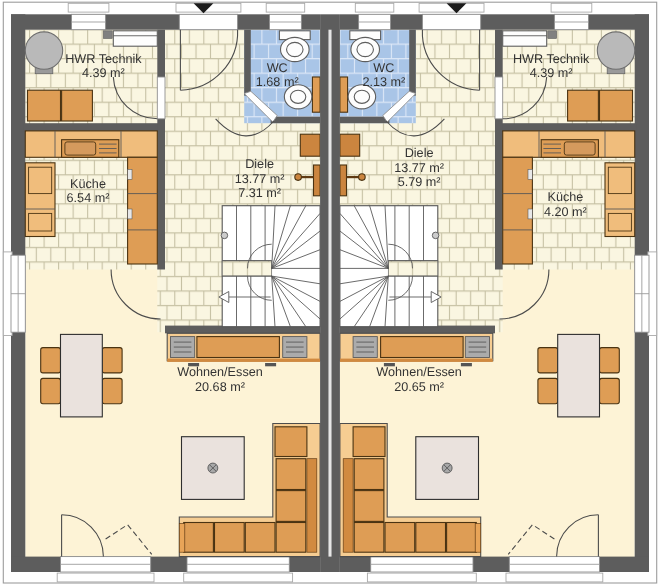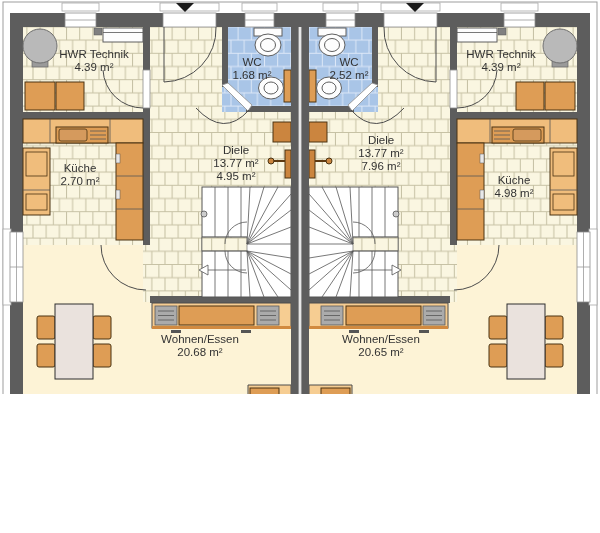--- a/index.html
+++ b/index.html
@@ -1,16 +1,16 @@
 <!DOCTYPE html>
 <html style="--wall: #5d5d5d; --floor-living: #fdf3d6; --tile-bg: #faf6e1; --tile-line: #c6c1a4; --wc-tile-bg: #a9c5e7; --wc-tile-line: #dde8f7; --furn-light: #f0bd7c; --furn-mid: #de9d55; --furn-dark: #cb853f; --platform: #f6cd92; --table-top: #eae2dd;"><head>
 <meta charset="utf-8">
 <style>
   html,body{margin:0;padding:0;background:#ffffff;}
-  #stage{position:relative;width:600px;height:394px;background:#fff;overflow:hidden;
+  #stage{position:relative;width:600px;height:533px;background:#fff;overflow:hidden;
          font-family:"Liberation Sans",sans-serif;}
   svg{position:absolute;left:0;top:0;}
   
   .wall{fill:var(--wall,#5d5d5d);}
   .flLiving{fill:var(--floor-living,#fdf3d6);}
   .tileBg{fill:var(--tile-bg,#faf6e1);}
   .tileLn{stroke:var(--tile-line,#c6c1a4);stroke-width:1;fill:none;}
   .wcBg{fill:var(--wc-tile-bg,#a9c5e7);}
   .wcLn{stroke:var(--wc-tile-line,#dde8f7);stroke-width:1;fill:none;}
   .win{fill:#ffffff;stroke:#8d8d8d;stroke-width:.8;}
@@ -216,46 +216,46 @@
   <span>HWR Technik</span><br>
   <span>4.39 m²</span>
 </div>
 <div class="lbl" style="left:252px;top:56px">
   <span>WC</span><br>
   <span>1.68 m²</span>
 </div>
 <div class="lbl" style="left:236px;top:144px">
   <span>Diele</span><br>
   <span>13.77 m²</span><br>
-  <span>4.95 m²</span>
+  <span>7.31 m²</span>
 </div>
 <div class="lbl" style="left:80px;top:162px">
   <span>Küche</span><br>
-  <span>2.70 m²</span>
+  <span>6.54 m²</span>
 </div>
 <div class="lbl" style="left:200px;top:333px">
   <span>Wohnen/Essen</span><br>
   <span>20.68 m²</span>
 </div>
 
 <div class="lbl" style="left:501px;top:48px">
   <span>HWR Technik</span><br>
   <span>4.39 m²</span>
 </div>
 <div class="lbl" style="left:349px;top:56px">
   <span>WC</span><br>
-  <span>2.52 m²</span>
+  <span>2.13 m²</span>
 </div>
 <div class="lbl" style="left:381px;top:134px">
   <span>Diele</span><br>
   <span>13.77 m²</span><br>
-  <span>7.96 m²</span>
+  <span>5.79 m²</span>
 </div>
 <div class="lbl" style="left:514px;top:174px">
   <span>Küche</span><br>
-  <span>4.98 m²</span>
+  <span>4.20 m²</span>
 </div>
 <div class="lbl" style="left:381px;top:333px">
   <span>Wohnen/Essen</span><br>
   <span>20.65 m²</span>
 </div>
 
 </div>
 
 </body></html>

